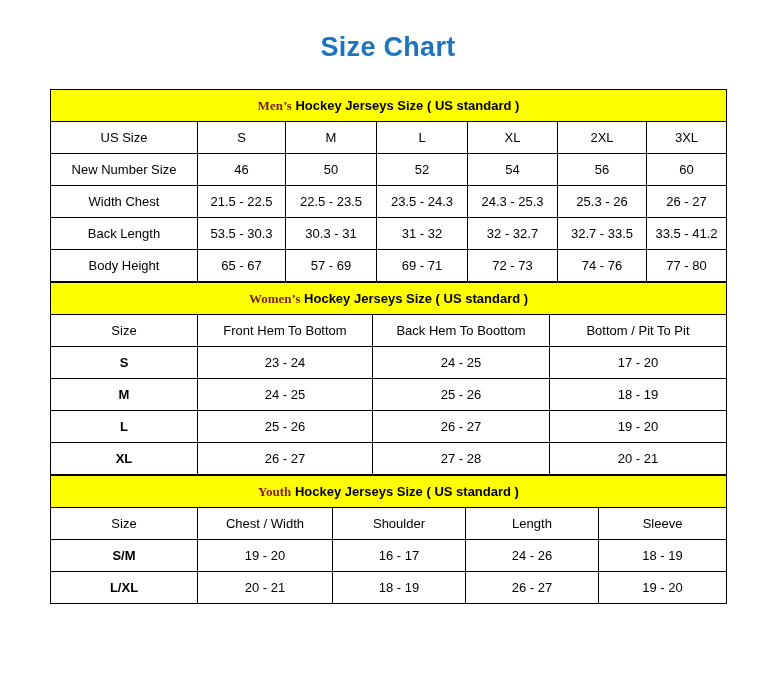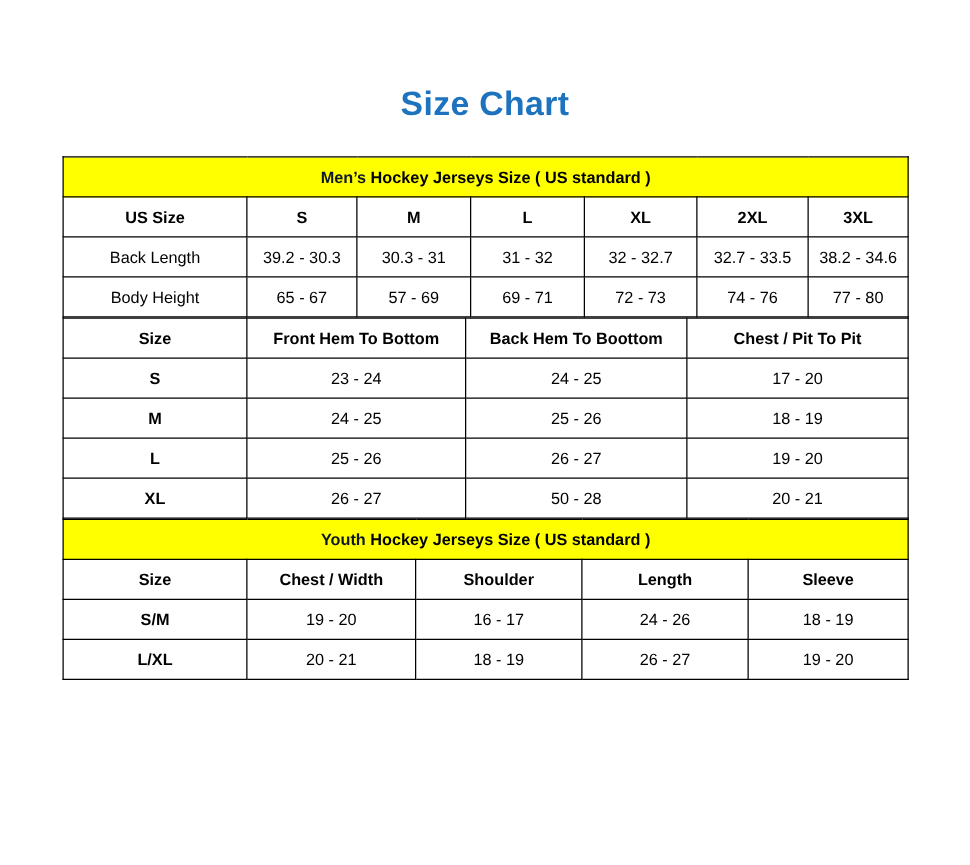--- a/index.html
+++ b/index.html
@@ -20,21 +20,21 @@
     height: 692px;
     box-sizing: border-box;
     padding: 0;
   }
   .title {
     text-align: center;
     color: #1e73be;
     font-size: 27px;
     font-weight: bold;
     letter-spacing: 0.3px;
-    margin-top: 68px;
+    margin-top: 32px;
     margin-bottom: 0;
   }
   .chart-wrap {
     margin: 26px auto 0 auto;
     width: 676px;
   }
   table.size-table {
     border-collapse: collapse;
     width: 100%;
     table-layout: fixed;
@@ -47,24 +47,25 @@
     height: 27px;
     padding: 2px 2px;
   }
   .section-head {
     background: #ffff00;
     font-weight: bold;
     font-size: 14.5px;
     height: 30px;
   }
   .section-head .accent {
-    color: #0f172a;
+    color: #7f1d1d;
+    font-family: Liberation Serif, serif;
   }
   .col-head {
-    font-weight: bold;
+    font-weight: normal;
   }
   .row-label {
     font-weight: normal;
   }
   .row-label-bold {
     font-weight: bold;
   }
 </style>
 </head>
 <body>
@@ -92,27 +93,45 @@
         <tr>
           <td class="col-head">US Size</td>
           <td class="col-head">S</td>
           <td class="col-head">M</td>
           <td class="col-head">L</td>
           <td class="col-head">XL</td>
           <td class="col-head">2XL</td>
           <td class="col-head">3XL</td>
         </tr>
         <tr>
+          <td class="row-label">New Number Size</td>
+          <td>46</td>
+          <td>50</td>
+          <td>52</td>
+          <td>54</td>
+          <td>56</td>
+          <td>60</td>
+        </tr>
+        <tr>
+          <td class="row-label">Width Chest</td>
+          <td>21.5 - 22.5</td>
+          <td>22.5 - 23.5</td>
+          <td>23.5 - 24.3</td>
+          <td>24.3 - 25.3</td>
+          <td>25.3 - 26</td>
+          <td>26 - 27</td>
+        </tr>
+        <tr>
           <td class="row-label">Back Length</td>
-          <td>39.2 - 30.3</td>
+          <td>53.5 - 30.3</td>
           <td>30.3 - 31</td>
           <td>31 - 32</td>
           <td>32 - 32.7</td>
           <td>32.7 - 33.5</td>
-          <td>38.2 - 34.6</td>
+          <td>33.5 - 41.2</td>
         </tr>
         <tr>
           <td class="row-label">Body Height</td>
           <td>65 - 67</td>
           <td>57 - 69</td>
           <td>69 - 71</td>
           <td>72 - 73</td>
           <td>74 - 76</td>
           <td>77 - 80</td>
         </tr>
@@ -121,24 +140,27 @@
 
     <table class="size-table">
       <colgroup>
         <col style="width:147px">
         <col style="width:175px">
         <col style="width:177px">
         <col style="width:177px">
       </colgroup>
       <tbody>
         <tr>
+          <td class="section-head" colspan="4"><span class="accent">Women’s</span><span> Hockey Jerseys Size ( US standard )</span></td>
+        </tr>
+        <tr>
           <td class="col-head">Size</td>
           <td class="col-head">Front Hem To Bottom</td>
           <td class="col-head">Back Hem To Boottom</td>
-          <td class="col-head">Chest / Pit To Pit</td>
+          <td class="col-head">Bottom / Pit To Pit</td>
         </tr>
         <tr>
           <td class="row-label-bold">S</td>
           <td>23 - 24</td>
           <td>24 - 25</td>
           <td>17 - 20</td>
         </tr>
         <tr>
           <td class="row-label-bold">M</td>
           <td>24 - 25</td>
@@ -147,21 +169,21 @@
         </tr>
         <tr>
           <td class="row-label-bold">L</td>
           <td>25 - 26</td>
           <td>26 - 27</td>
           <td>19 - 20</td>
         </tr>
         <tr>
           <td class="row-label-bold">XL</td>
           <td>26 - 27</td>
-          <td>50 - 28</td>
+          <td>27 - 28</td>
           <td>20 - 21</td>
         </tr>
       </tbody>
     </table>
 
     <table class="size-table">
       <colgroup>
         <col style="width:147px">
         <col style="width:135px">
         <col style="width:133px">

